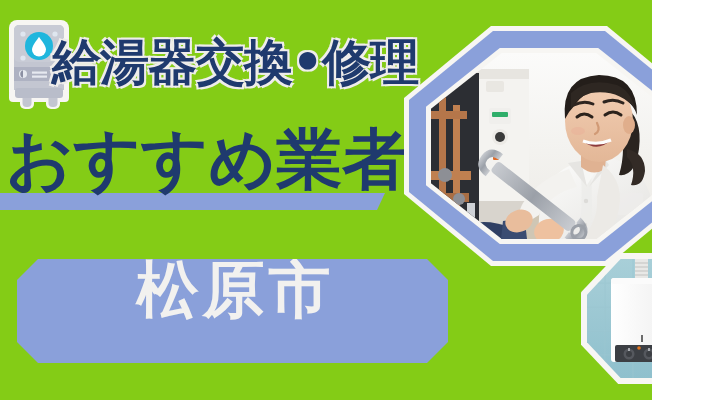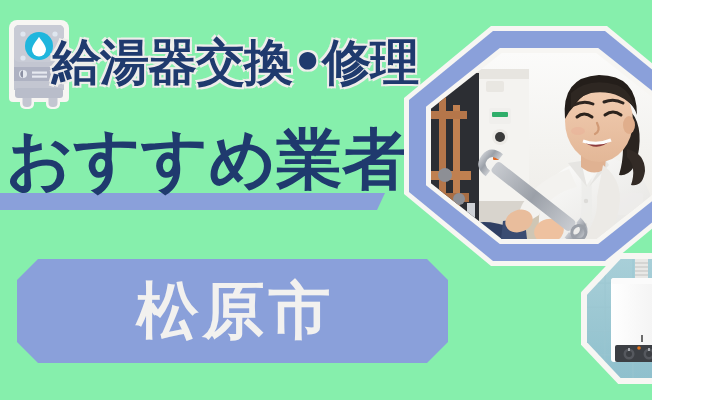--- a/index.html
+++ b/index.html
@@ -9,21 +9,21 @@
   body {
     width: 711px;
     height: 400px;
     overflow: hidden;
     font-family: "DejaVu Sans", "Liberation Sans", sans-serif;
   }
   #banner {
     position: relative;
     width: 652px;
     height: 400px;
-    background: #86efac;
+    background: #84cc16;
     overflow: hidden;
   }
 
   
   #heater-icon {
     position: absolute;
     left: 6px;
     top: 18px;
     width: 70px;
     height: 105px;
@@ -80,21 +80,20 @@
   
   #city-box {
     position: absolute;
     left: 17px;
     top: 259px;
     width: 431px;
     height: 104px;
     background: #8aa0da;
     clip-path: polygon(21px 0, 410px 0, 431px 21px, 431px 83px, 410px 104px, 21px 104px, 0 83px, 0 21px);
     display: flex;
-    align-items: center;
     justify-content: center;
   }
   #city-name {
     font-size: 62px;
     font-weight: 700;
     color: #f2f1ef;
     letter-spacing: 4px;
     line-height: 1;
     padding-left: 6px;
   }

